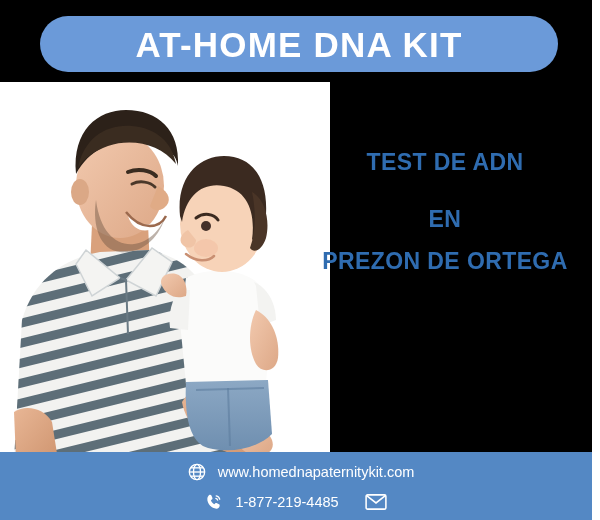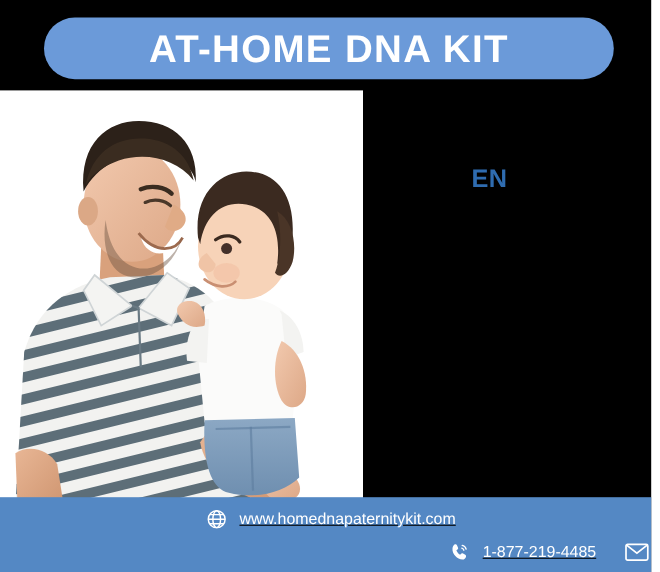--- a/index.html
+++ b/index.html
@@ -80,38 +80,36 @@
 
   
   .footer {
     position: absolute;
     left: 0;
     bottom: 0;
     width: 600px;
     height: 68px;
     background: #5488c4;
     z-index: 5;
-    text-decoration: underline;
   }
   .footer-row {
     display: flex;
     align-items: center;
     justify-content: center;
     color: #ffffff;
     font-size: 14.5px;
     white-space: nowrap;
   }
   .footer-row.row-1 {
     height: 30px;
     margin-top: 5px;
   }
   .footer-row.row-2 {
     height: 30px;
     gap: 26px;
-    justify-content: flex-end;
   }
   .footer-item {
     display: flex;
     align-items: center;
   }
   .footer-icon {
     display: inline-flex;
     align-items: center;
     justify-content: center;
     width: 22px;
@@ -235,21 +233,23 @@
       <path d="M188 148 C180 152 178 160 184 164 C190 168 196 164 196 158" fill="#f0c4a6"></path>
 
       <ellipse cx="206" cy="166" rx="12" ry="9" fill="#f2bfa2" opacity="0.6"></ellipse>
       <path d="M186 172 C196 180 208 180 214 174" stroke="#c98f72" stroke-width="2.5" fill="none" stroke-linecap="round"></path>
 
       <path d="M14 330 C26 322 44 326 52 340 L58 378 L16 378 Z" fill="url(#skin)"></path>
     </svg>
   </div>
 
   <div class="headline-block">
+    <div class="headline-line l1">TEST DE ADN</div>
     <div class="headline-line l2">EN</div>
+    <div class="headline-line l3">PREZON DE ORTEGA</div>
   </div>
 
   <div class="footer">
 
     <div class="footer-row row-1">
       <div class="footer-item">
         <span class="footer-icon">
           <svg width="20" height="20" viewBox="0 0 24 24" fill="none" stroke="#ffffff" stroke-width="1.6">
             <circle cx="12" cy="12" r="9.2"></circle>
             <ellipse cx="12" cy="12" rx="4.2" ry="9.2"></ellipse>

